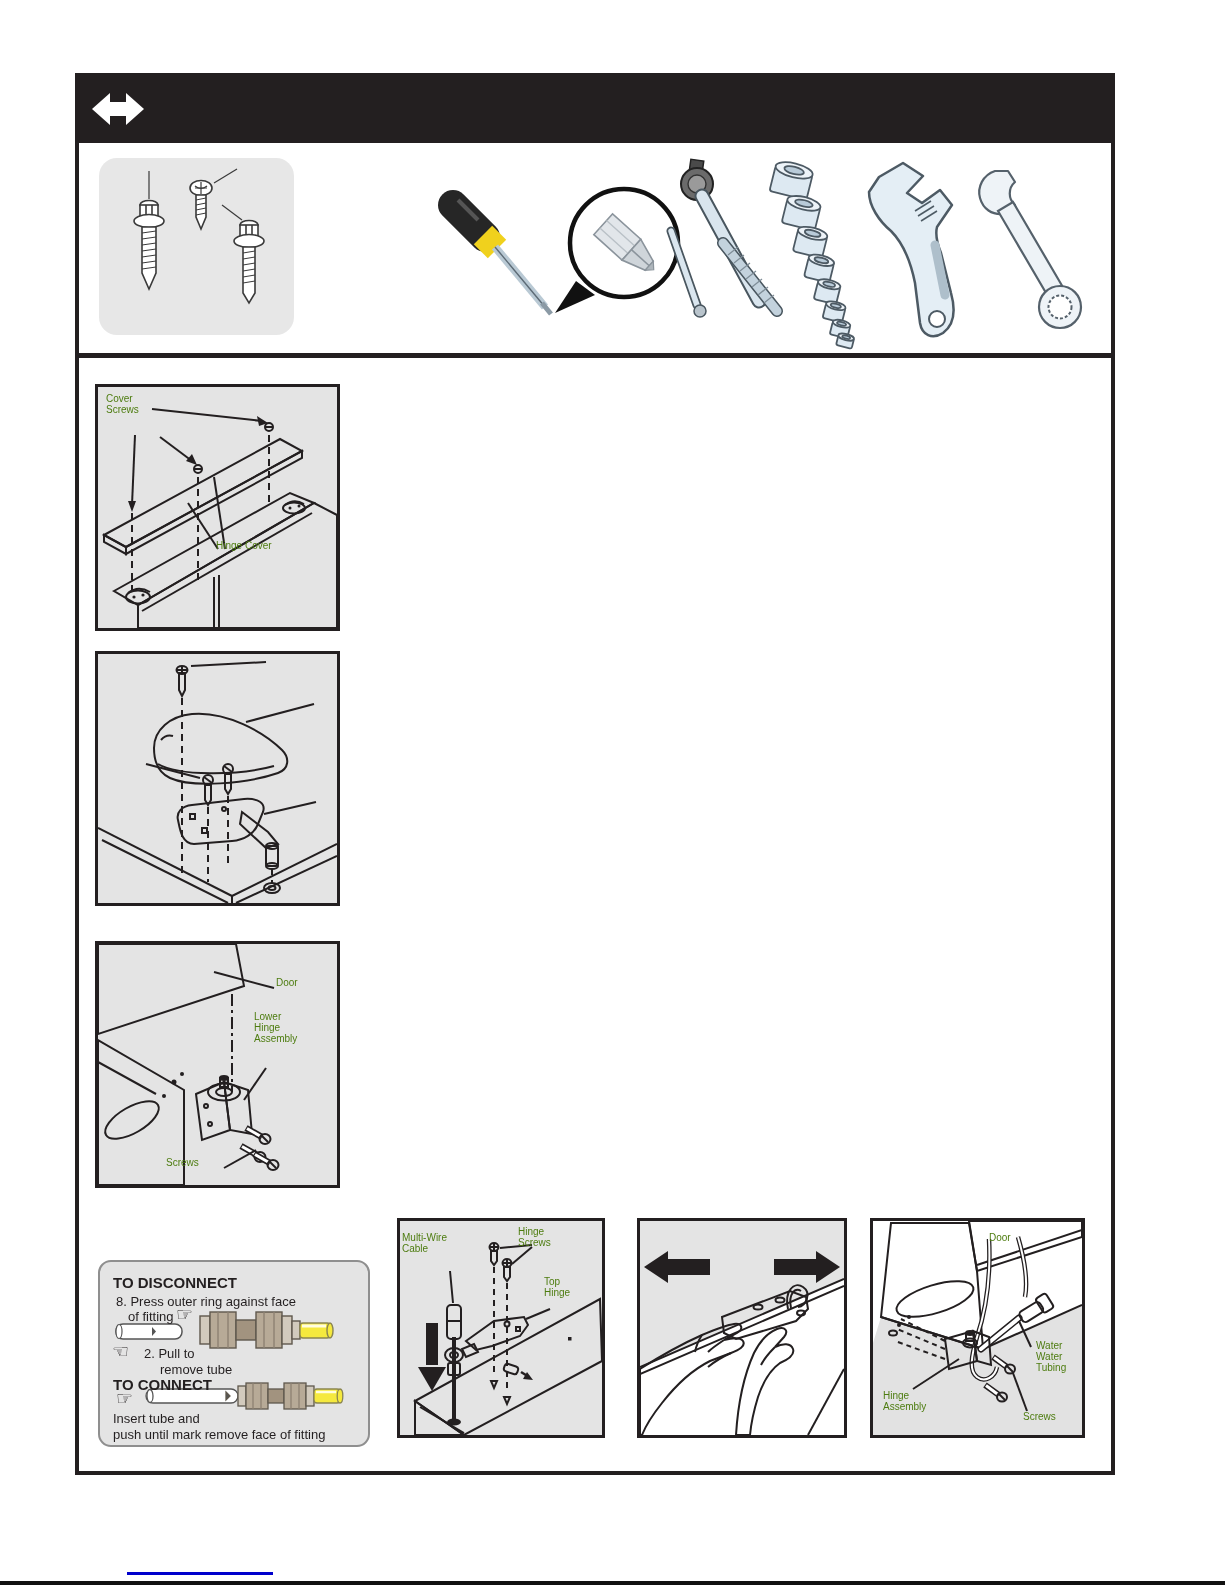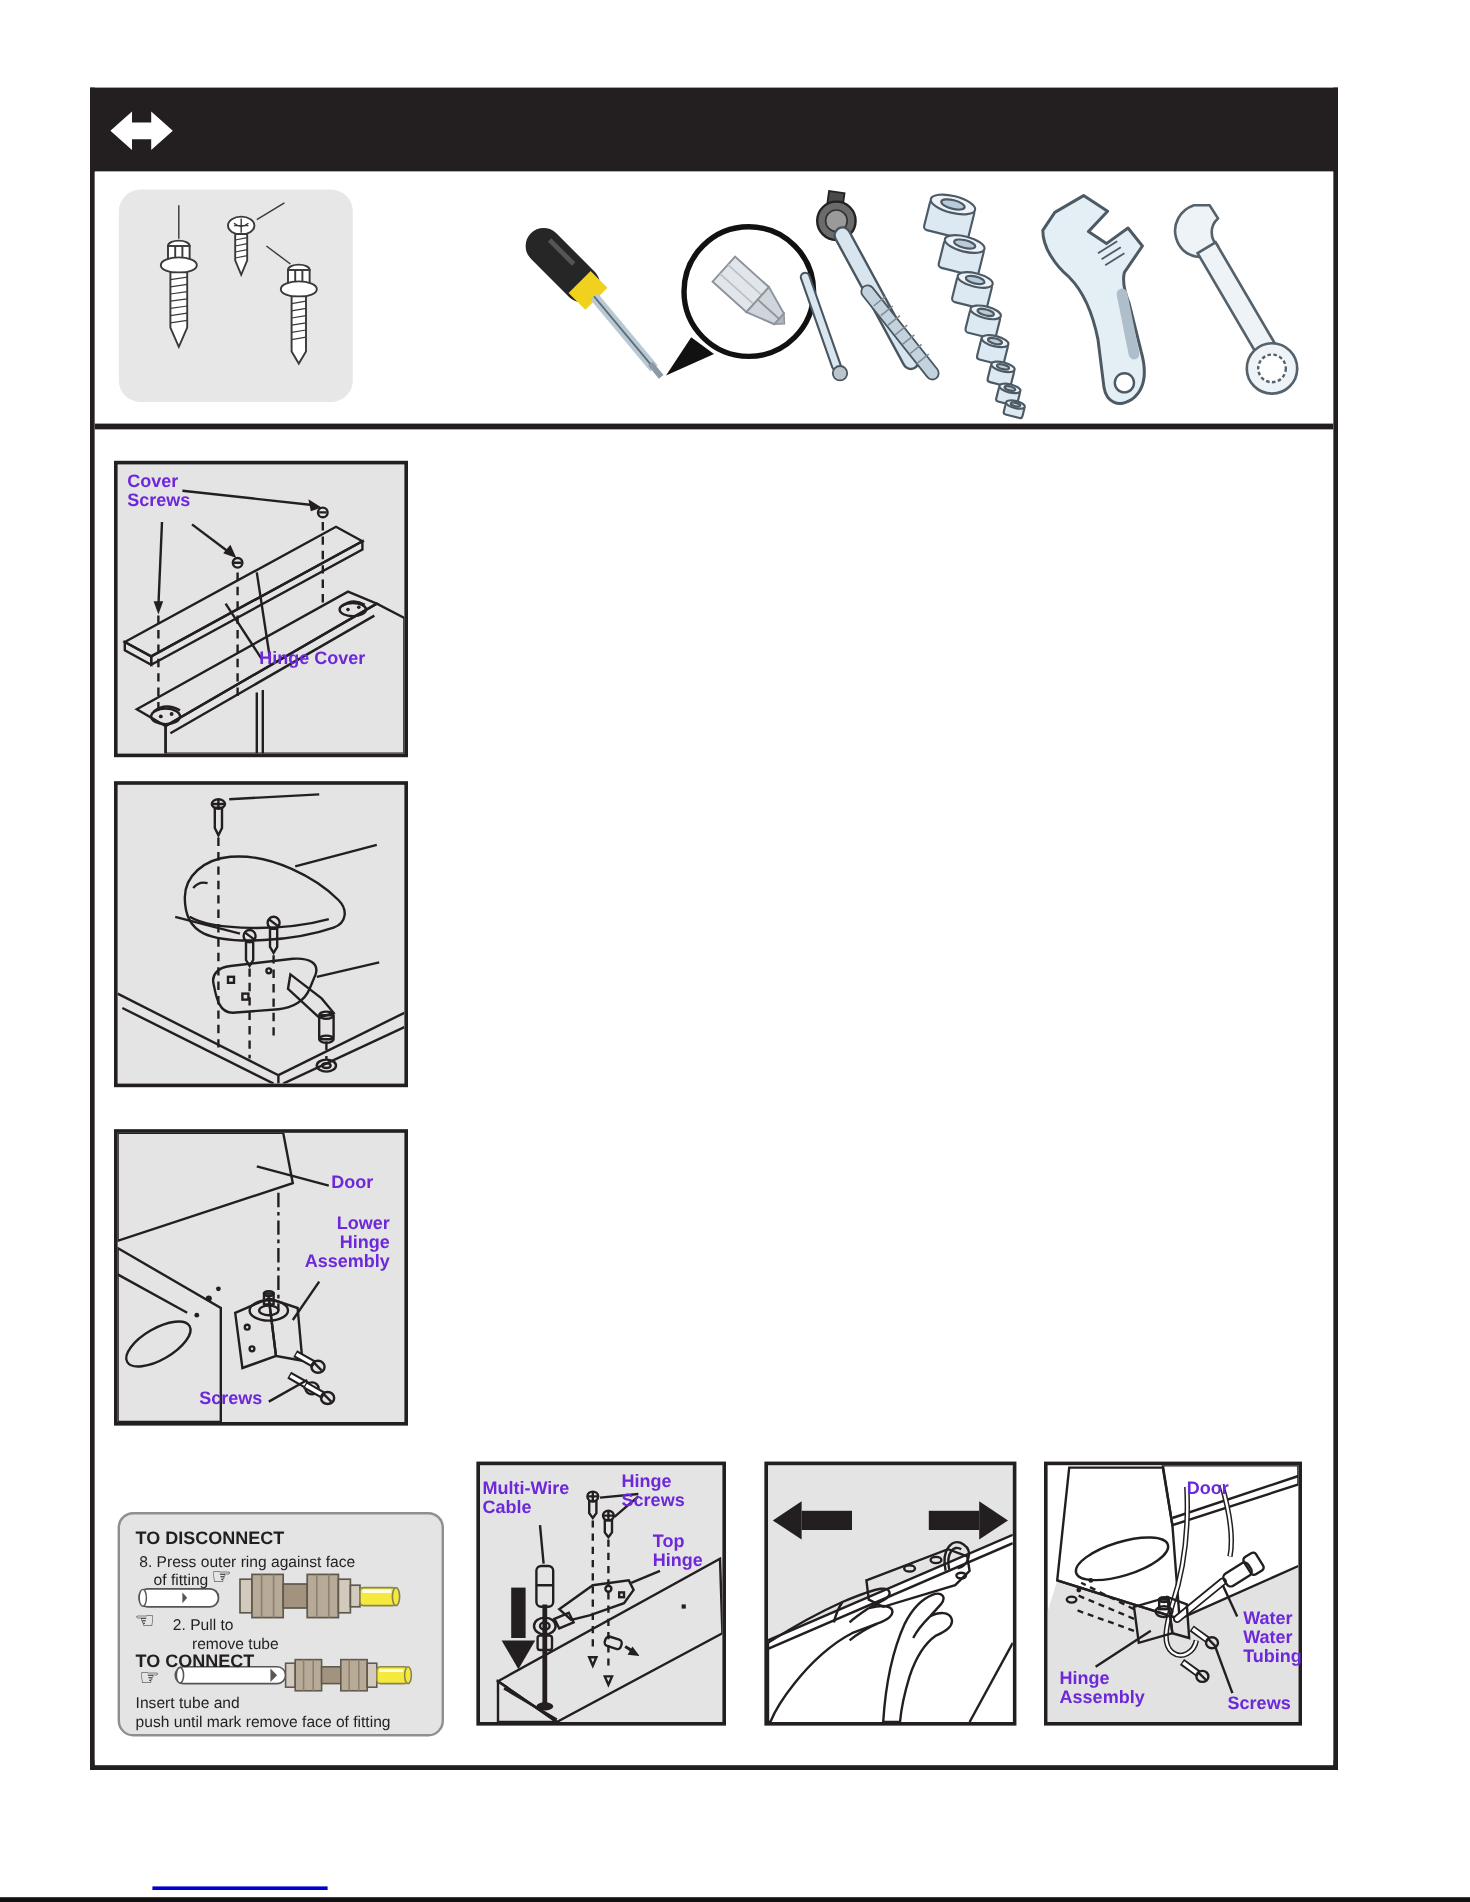--- a/index.html
+++ b/index.html
@@ -14,22 +14,22 @@
 
   .tools-section { position:absolute; left:0; top:70px; width:1032px; height:215px;
                    background:#fff; border-bottom:5px solid #231f20; }
   .tools-section > svg { position:absolute; inset:0; }
 
   .diagrams { position:absolute; left:0; top:285px; width:1032px; height:1109px; background:#fff; }
 
   .panel { position:absolute; border:3px solid #231f20; background:#e4e4e4; }
   .panel > svg { position:absolute; inset:0; width:100%; height:100%; }
 
-  .plabel { position:absolute; font-weight:bold; font-size:15px; line-height:1.08;
-            color:#6d28d9; white-space:nowrap; z-index:3; }
+  .plabel { position:absolute; font-weight:normal; font-size:10px; line-height:1.08;
+            color:#4d7c0f; white-space:nowrap; z-index:3; }
   .center { text-align:left; }
 
   .fitting-panel { position:absolute; background:#e4e4e4; border:2px solid #8f8f8f; border-radius:13px; }
   .fitting-panel .t-head { position:absolute; font-weight:bold; font-size:15px; white-space:nowrap; z-index:3;}
   .fitting-panel .t-body { position:absolute; font-size:13px; white-space:nowrap; z-index:3;}
   .hand { position:absolute; font-family:"DejaVu Sans", sans-serif; font-size:19px; line-height:1; z-index:3; }
 
   .footer-link { position:absolute; left:127px; top:1572px; width:146px; height:3px; background:#0000cc; }
   .footer-rule { position:absolute; left:0; top:1581px; width:1225px; height:4px; background:#111; }
 
@@ -377,21 +377,21 @@
             </g>
         </g>
 
         <g class="ln" stroke-width="1.8">
           <line x1="176" y1="44" x2="116" y2="28"></line>
           <line x1="168" y1="124" x2="146" y2="156"></line>
           <line x1="126" y1="224" x2="158" y2="206"></line>
         </g>
       </svg>
       <div class="plabel" style="left:178px; top:34px;">Door</div>
-      <div class="plabel" style="left:156px; top:68px;text-align:right;">
+      <div class="plabel" style="left:156px; top:68px;">
         <div>Lower</div>
         <div>Hinge</div>
         <div>Assembly</div>
       </div>
       <div class="plabel" style="left:68px; top:214px;">Screws</div>
     </div>
 
     <div class="fitting-panel" style="left:19px; top:881px; width:272px; height:187px;margin-top:21px;">
       <svg viewBox="0 0 268 183" style="position:absolute; inset:0;">
 

